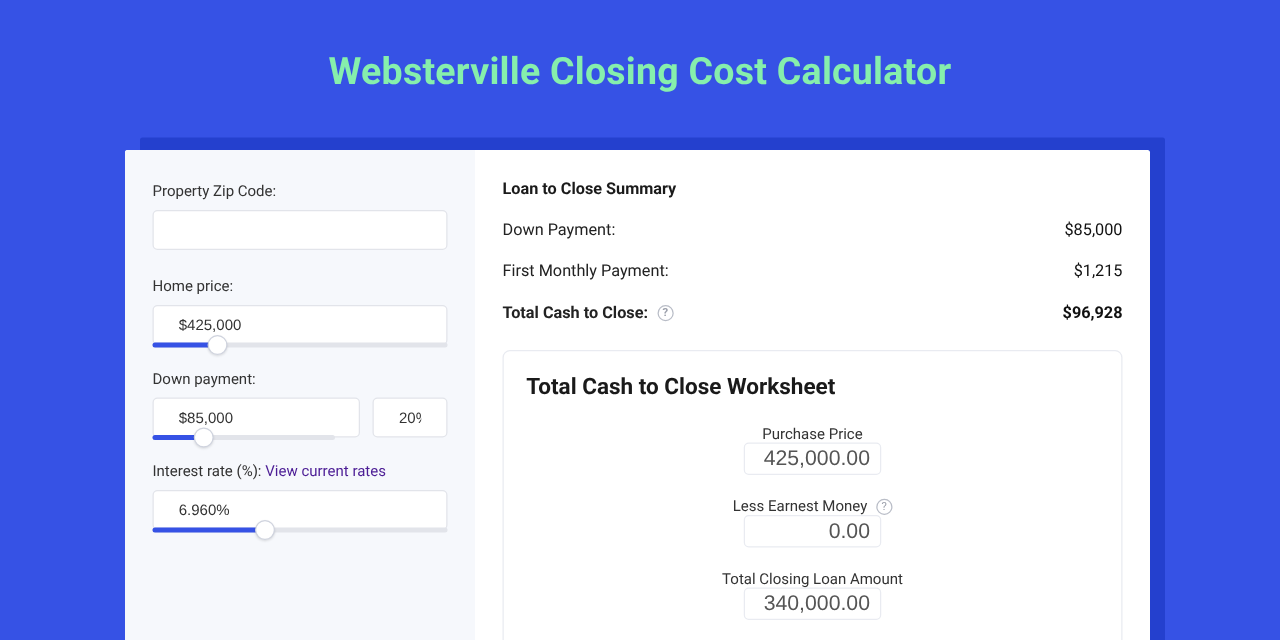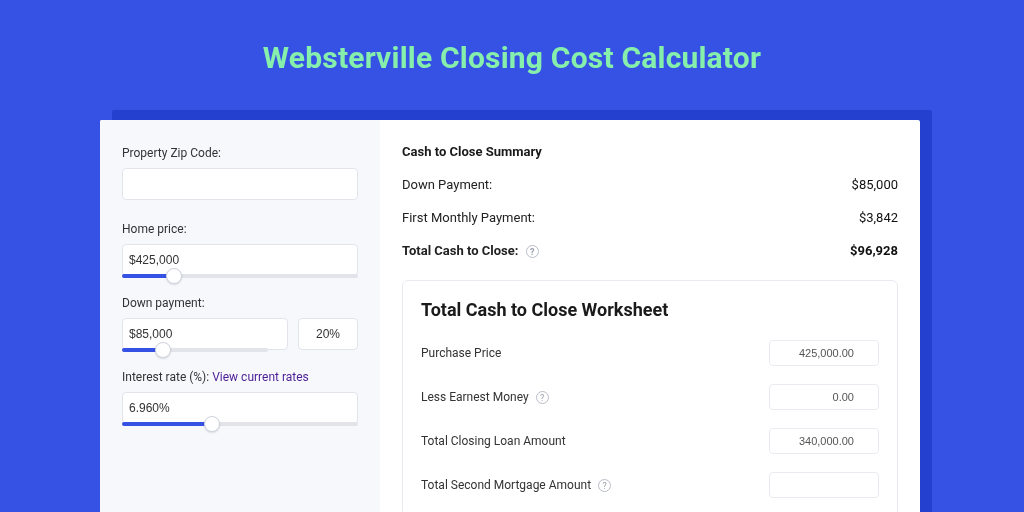--- a/index.html
+++ b/index.html
@@ -53,21 +53,21 @@
     color: #333;
     margin-bottom: 8px;
     display: block;
   }
   .txt-input {
     width: 100%;
     height: 32px;
     background: #fff;
     border: 1px solid #E2E4EA;
     border-radius: 4px;
-    padding: 0 6px;
+    padding: 0 20px;
     font-size: 12px;
     color: #333;
     outline: none;
   }
   .field { margin-bottom: 22px; }
   .field-slider { margin-bottom: 14px; position: relative; }
   .row-two { display: flex; gap: 10px; }
   .row-two .txt-input:first-child { flex: 1; }
   .row-two .txt-input:last-child { width: 60px; text-align: center; }
   .slider-track {
@@ -132,32 +132,33 @@
     font-size: 18px;
     font-weight: 700;
     margin-bottom: 20px;
   }
   .ws-row {
     display: flex;
     justify-content: space-between;
     align-items: center;
     font-size: 12px;
     margin-bottom: 18px;
+    flex-direction: column;
   }
   .ws-row .ws-lbl { color: #333; }
   .ws-input {
     width: 110px;
     height: 26px;
     background: #fff;
     border: 1px solid #E9EBF1;
     border-radius: 4px;
-    font-size: 11px;
+    font-size: 17px;
     color: #555;
     text-align: right;
-    padding: 0 24px;
+    padding: 0 8px;
     outline: none;
   }
 </style>
 </head>
 <body>
 
 <div class="page-title">Websterville Closing Cost Calculator</div>
 
 <div class="card-shadow"></div>
 
@@ -200,31 +201,31 @@
       <div class="slider-track" style="margin-top:-2px;">
         <div class="slider-fill" style="width:38%"></div>
         <div class="slider-thumb" style="left:38%"></div>
       </div>
     </div>
 
   </div>
 
   <div class="right">
 
-    <div class="summary-title">Cash to Close Summary</div>
+    <div class="summary-title">Loan to Close Summary</div>
 
 
     <div class="summary-row">
       <span class="left-lbl">Down Payment:</span>
       <span class="right-val">$85,000</span>
     </div>
 
     <div class="summary-row">
       <span class="left-lbl">First Monthly Payment:</span>
-      <span class="right-val">$3,842</span>
+      <span class="right-val">$1,215</span>
     </div>
 
     <div class="summary-row bold">
       <span class="left-lbl">
         <span>Total Cash to Close:</span>
         <span class="help">?</span>
       </span>
       <span class="right-val">$96,928</span>
     </div>
 

